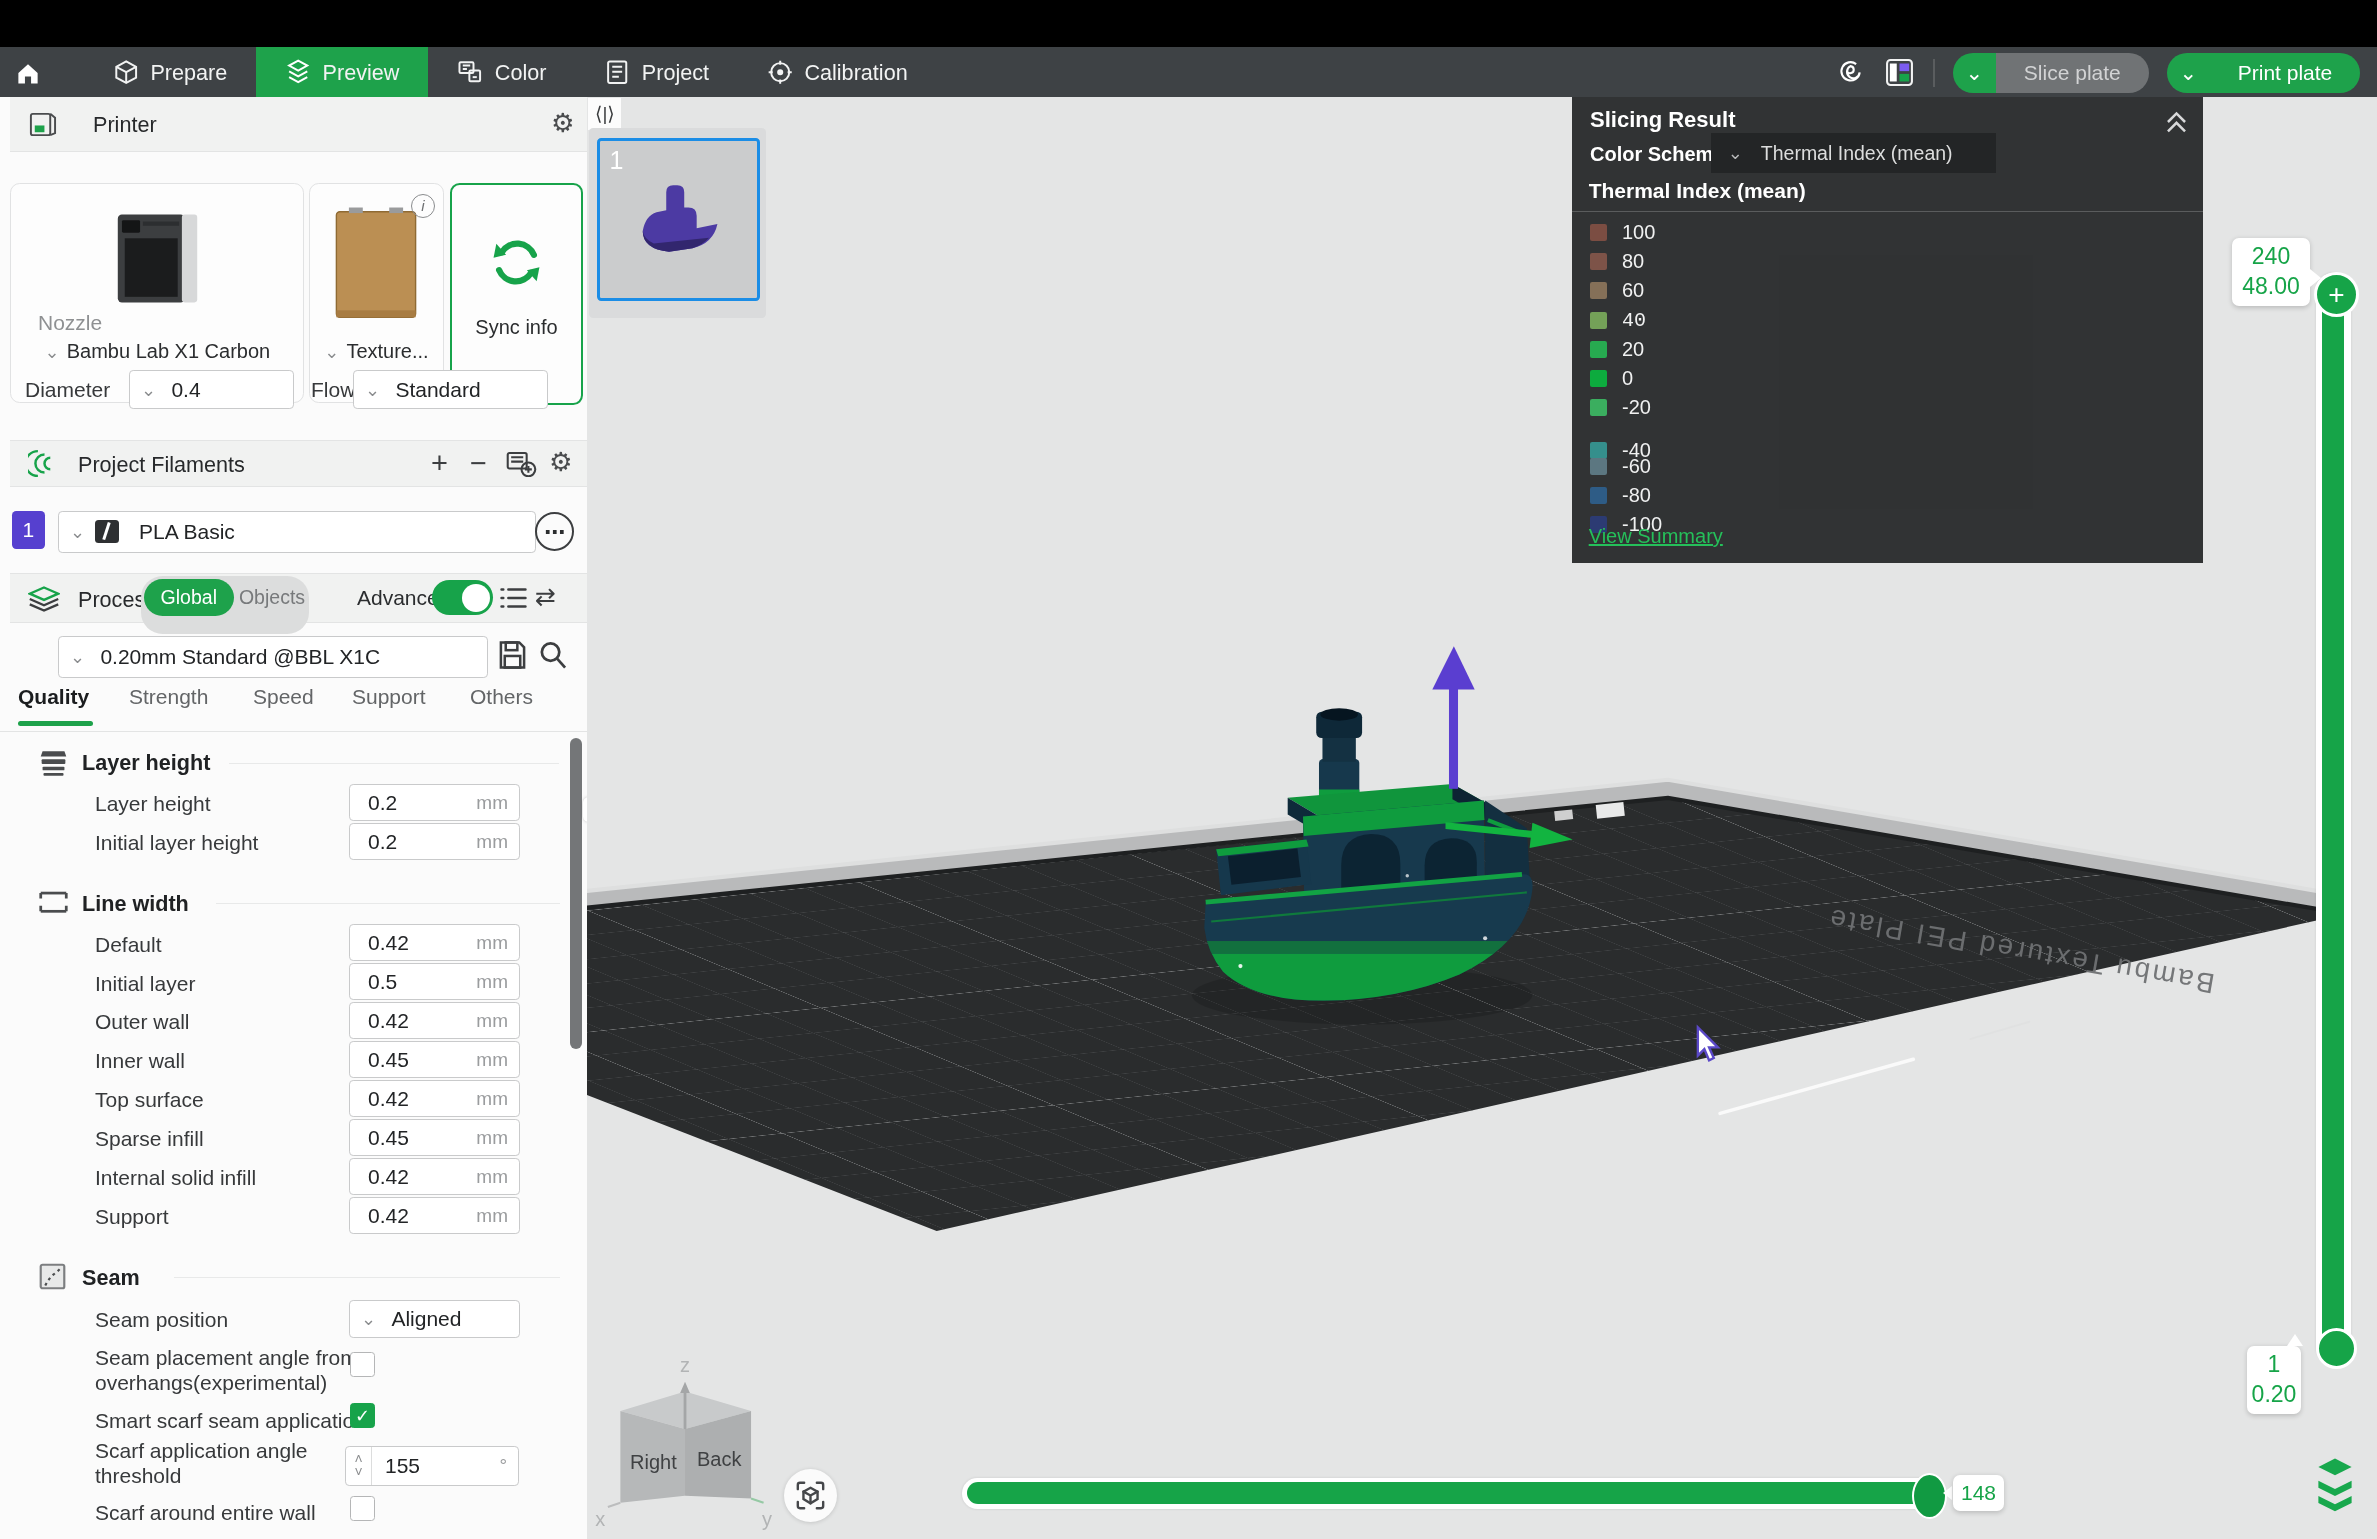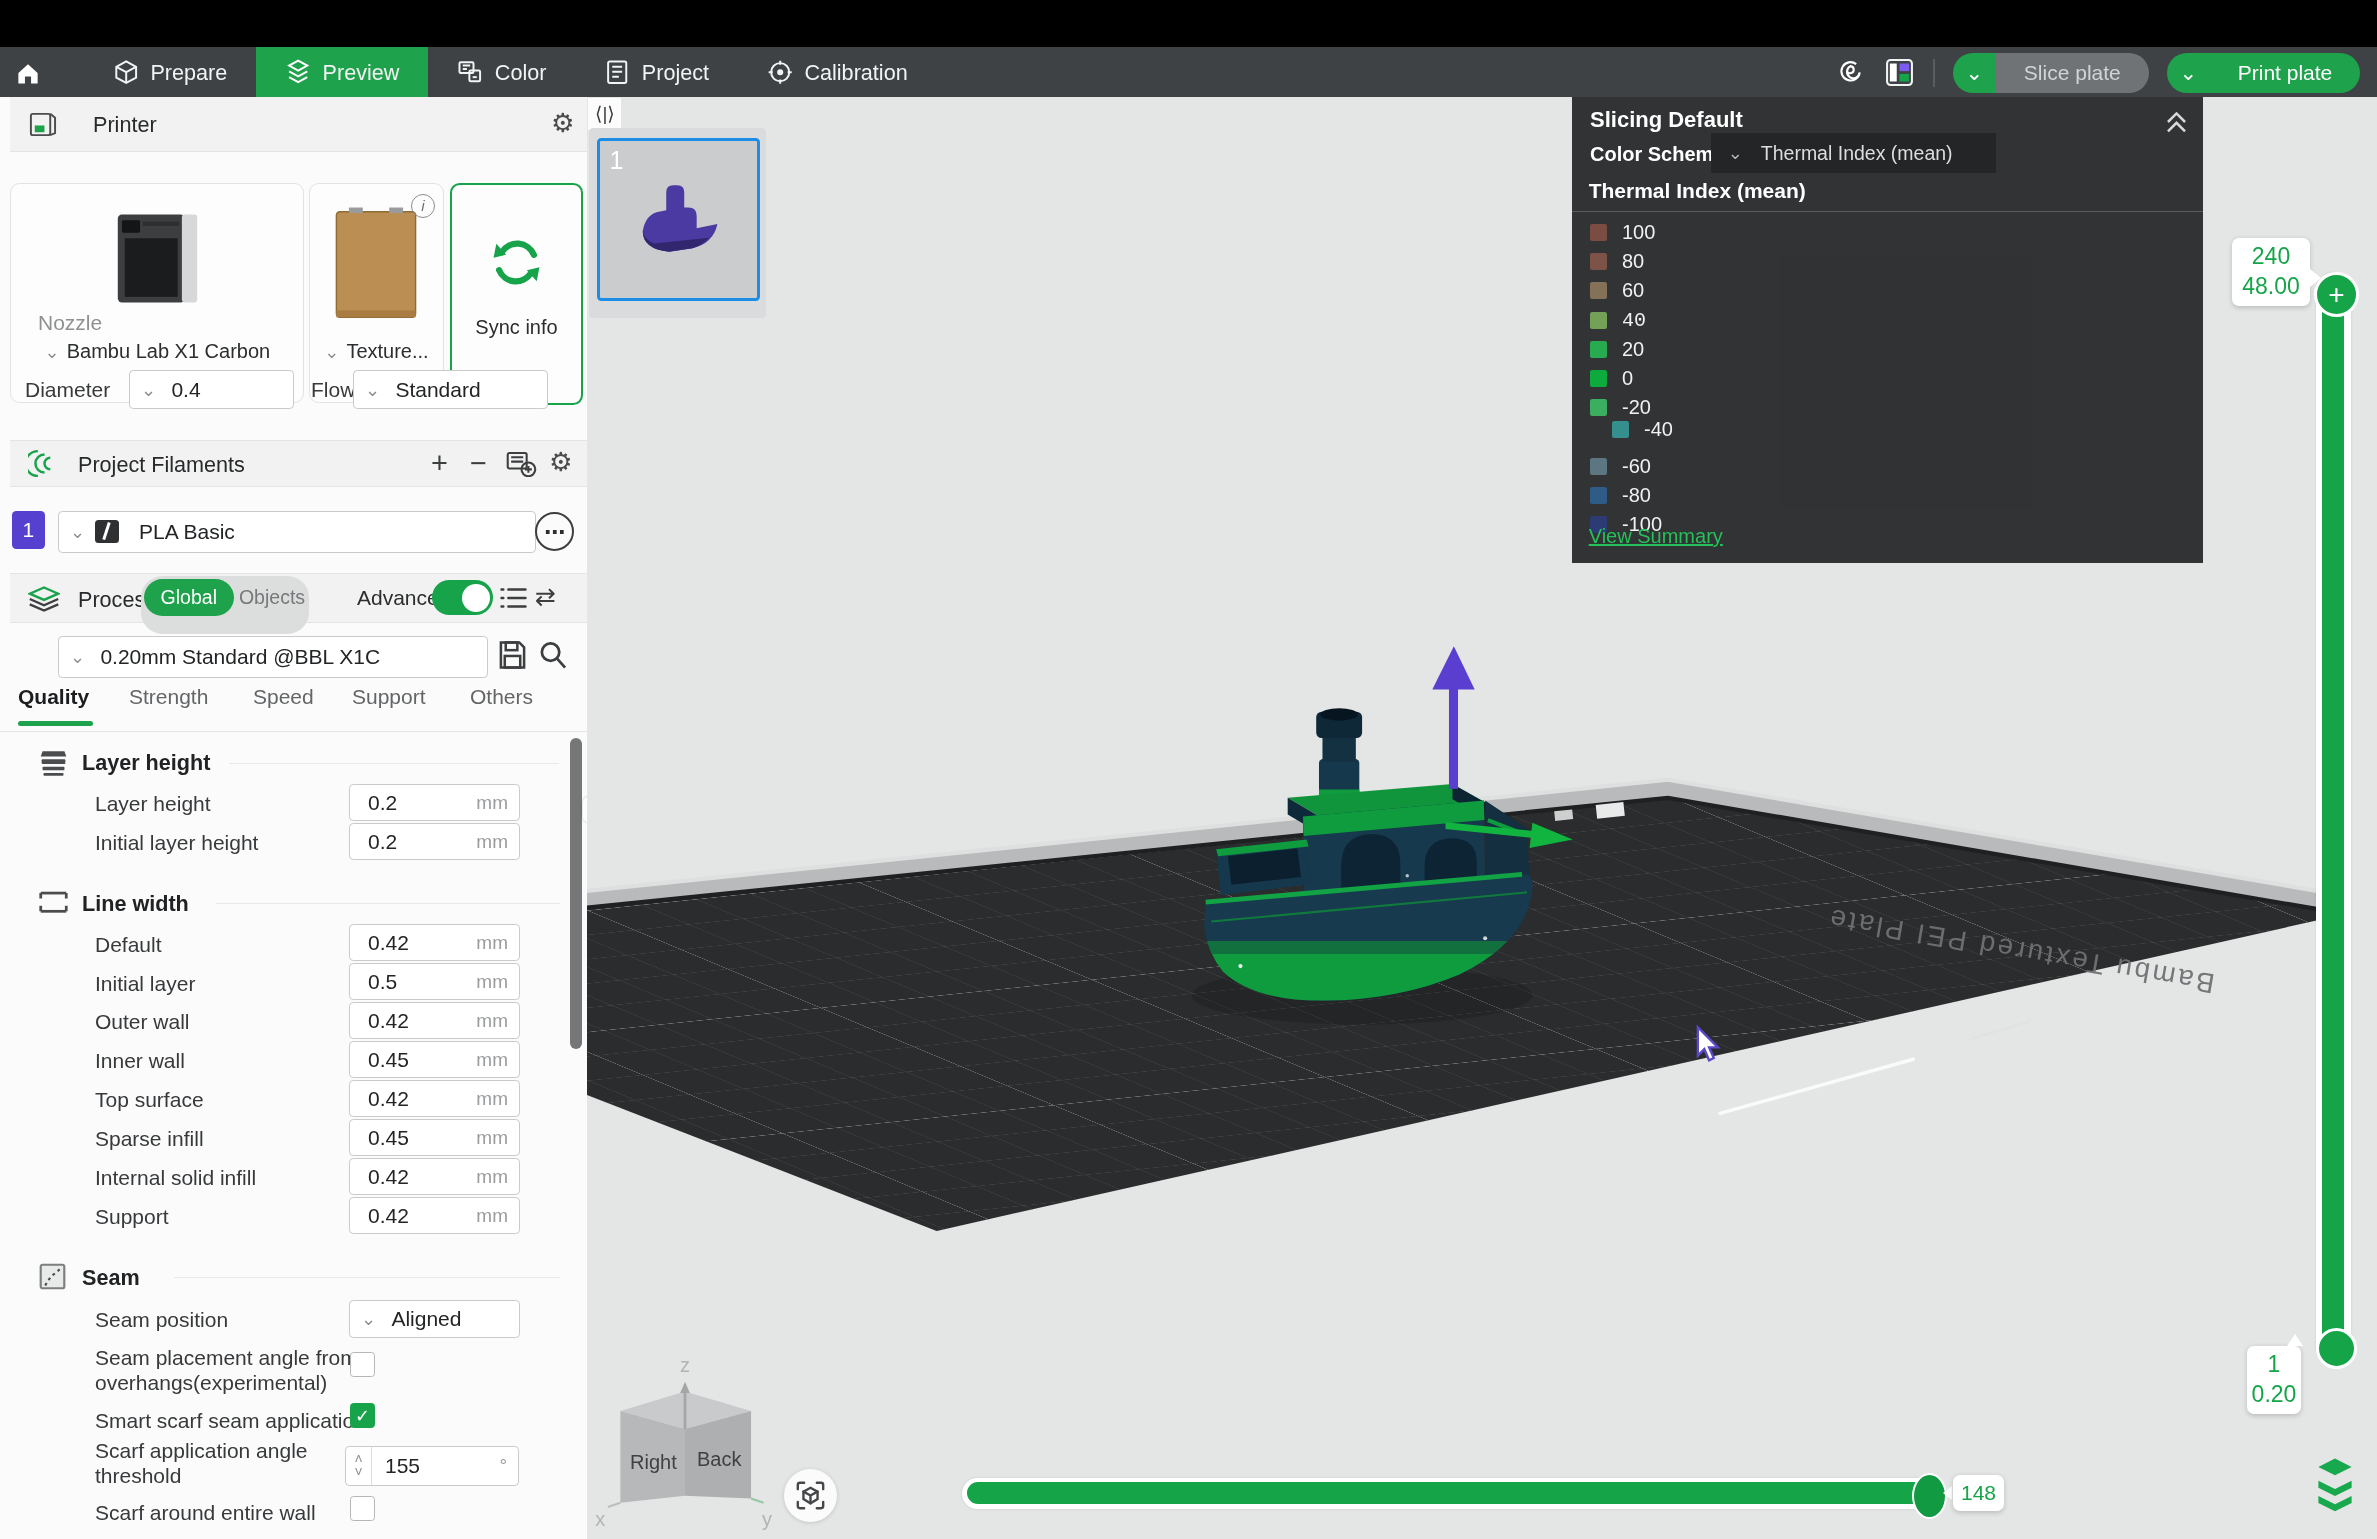--- a/index.html
+++ b/index.html
@@ -554,21 +554,21 @@
       <div id="thumb-card" class="abs">
         <span id="thumb-num" class="abs">1</span>
         <svg class="abs" style="left:33px;top:36px;" width="90" height="83" viewBox="0 0 130 120">
           <path d="M14 78 Q14 104 52 108 L86 103 Q116 96 122 68 L92 74 L92 56 Q92 44 80 44 L74 44 L74 22 Q74 12 64 12 L58 12 Q48 12 48 22 L48 48 L34 51 Q18 56 14 78 Z" fill="#4c3aa3"></path>
           <path d="M14 78 Q14 104 52 108 L86 103 Q100 99 110 88 L30 96 Q16 90 14 78 Z" fill="#32266e"></path>
         </svg>
       </div>
     </div>
 
     <div id="slicing-panel" class="abs">
-      <span id="sr-title" class="abs">Slicing Default</span>
+      <span id="sr-title" class="abs">Slicing Result</span>
       <svg class="abs" style="left:592px;top:11px;" width="25" height="28" viewBox="0 0 32 36">
           <g fill="none" stroke="#d8d9da" stroke-width="3.2">
             <path d="M5 18 L16 7 L27 18"></path>
             <path d="M5 30 L16 19 L27 30"></path>
           </g>
         </svg>
       <span id="sr-scheme-label" class="abs">Color Scheme</span>
       <div id="sr-dropdown" class="abs">
         <span class="chev">⌄</span>
         <span class="dtext">Thermal Index (mean)</span>
@@ -597,21 +597,21 @@
         <span class="lg-label">20</span>
         </div>
       <div class="lg-row" style="top:267px;">
         <i class="lg-swatch" style="background: rgb(13, 171, 62);"></i>
         <span class="lg-label">0</span>
         </div>
       <div class="lg-row" style="top:296px;">
         <i class="lg-swatch" style="background: rgb(59, 174, 95);"></i>
         <span class="lg-label">-20</span>
         </div>
-      <div class="lg-row" style="top:318px;margin-left:22px;">
+      <div class="lg-row" style="top:339px;">
         <i class="lg-swatch" style="background: rgb(53, 143, 140);"></i>
         <span class="lg-label">-40</span>
         </div>
       <div class="lg-row" style="top:355px;">
         <i class="lg-swatch" style="background: rgb(92, 119, 129);"></i>
         <span class="lg-label">-60</span>
         </div>
       <div class="lg-row" style="top:384px;">
         <i class="lg-swatch" style="background: rgb(46, 92, 134);"></i>
         <span class="lg-label">-80</span>

